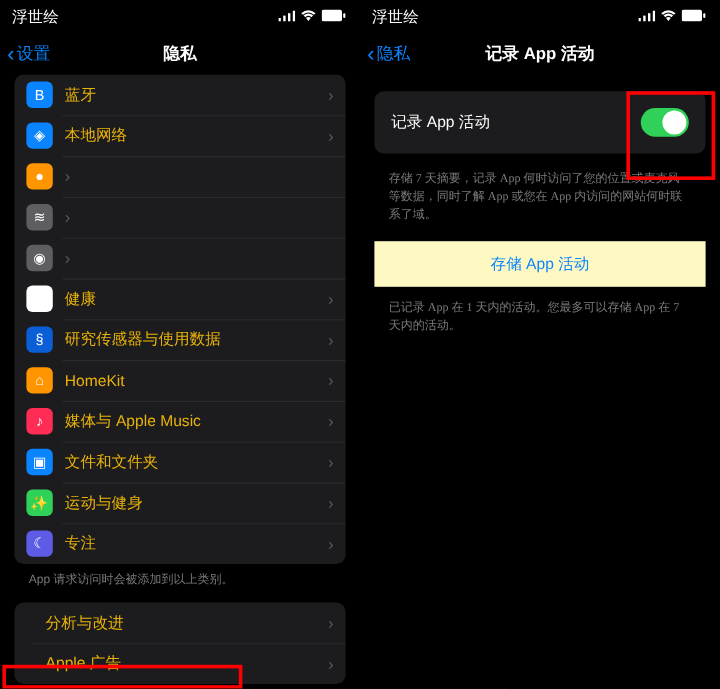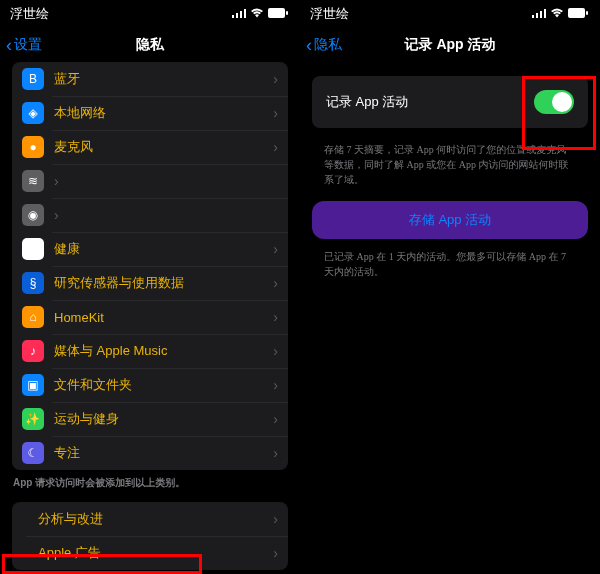--- a/index.html
+++ b/index.html
@@ -73,22 +73,21 @@
     font-size: 12px;
     color: #fff;
     flex-shrink: 0;
   }
   .row .label { color: #eab308; font-size: 13px; flex: 1; }
   .row .chevron { color: #5a5a5e; font-size: 14px; }
   .row-noicon { padding-left: 26px; }
   .row-noicon + .row-noicon::before { left: 14px; }
   .footer-text {
     color: #7a7a7e; font-size: 10px;
-    margin: -8px 22px 12px 13px;
-    font-weight: bold;
+    margin: -8px 22px 12px 24px;
   }
   .highlight-red {
     position: absolute;
     border: 3px solid #ff0000;
     pointer-events: none;
   }
   
   .body-row {
     display: flex; align-items: center;
     padding: 14px 14px;
@@ -102,22 +101,22 @@
     content: ""; position: absolute; right: 2px; top: 2px;
     width: 20px; height: 20px; background: #fff; border-radius: 50%;
   }
   .desc {
     color: #7a7a7e; font-size: 10px; line-height: 1.5;
     margin: 0 24px 14px 24px;
     font-family: Liberation Serif, serif;
   }
   .button-row {
     margin: 0 12px 10px 12px;
-    background: #4c1d95;
-    border-radius: 12px;
+    background: #fef9c3;
+    border-radius: 0;
     height: 38px;
     display: flex; align-items: center; justify-content: center;
     color: #0a84ff; font-size: 13px;
   }
   
   .ic-bt { background: #0a84ff; }
   .ic-net { background: #0a84ff; }
   .ic-mic { background: #ff9500; }
   .ic-speech { background: #5e5e62; }
   .ic-cam { background: #5e5e62; }
@@ -171,21 +170,20 @@
           <span class="label">蓝牙</span>
           <span class="chevron">›</span>
         </div>
         <div class="row">
           <div class="icon ic-net">◈</div>
           <span class="label">本地网络</span>
           <span class="chevron">›</span>
         </div>
         <div class="row">
           <div class="icon ic-mic">●</div>
-          <span class="label">麦克风</span>
           <span class="chevron">›</span>
         </div>
         <div class="row">
           <div class="icon ic-speech">≋</div>
           <span class="chevron">›</span>
         </div>
         <div class="row">
           <div class="icon ic-cam">◉</div>
           <span class="chevron">›</span>
         </div>

